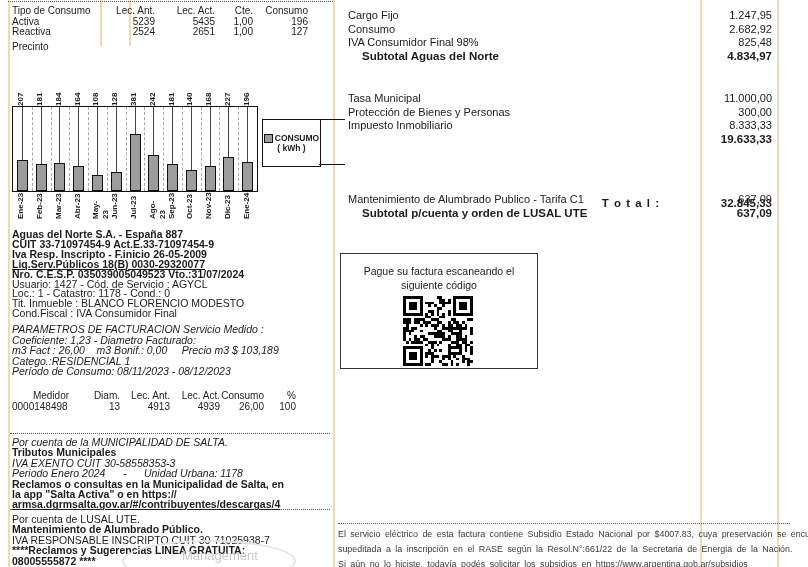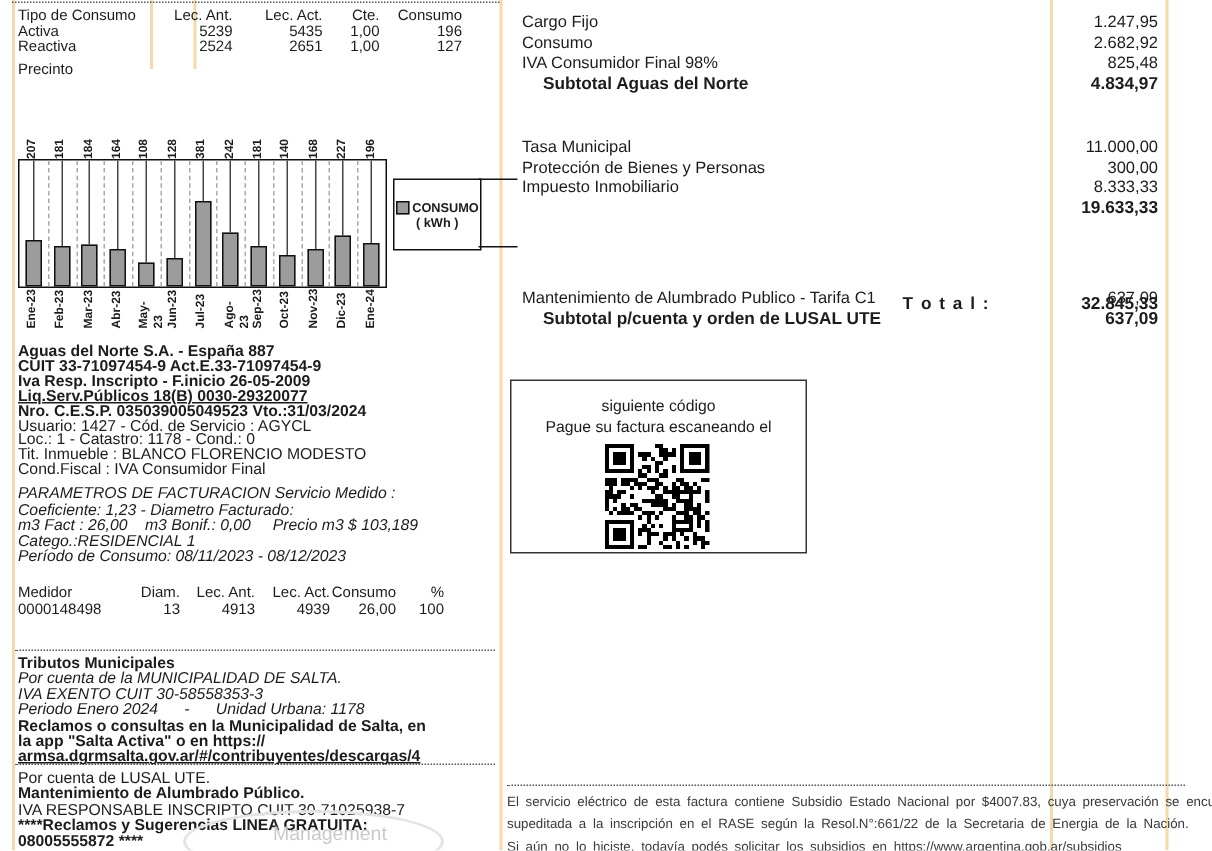--- a/index.html
+++ b/index.html
@@ -151,56 +151,56 @@
   <div>( kWh )</div>
 </div>
 <div class="conn" style="left:319px;top:119px;width:26px;"></div>
 <div class="conn" style="left:319px;top:164px;width:26px;"></div>
 
 <div id="provider" class="abs" style="left:12px;top:230px;width:315px;">
     <div class="iline b">Aguas del Norte S.A. - España 887</div>
     <div class="iline b">CUIT 33-71097454-9 Act.E.33-71097454-9</div>
     <div class="iline b">Iva Resp. Inscripto - F.inicio 26-05-2009</div>
     <div class="iline b u">Liq.Serv.Públicos 18(B) 0030-29320077</div>
-    <div class="iline b">Nro. C.E.S.P. 035039005049523 Vto.:31/03/2024</div>
+    <div class="iline b">Nro. C.E.S.P. 035039005049523 Vto.:31/07/2024</div>
     <div class="iline">Usuario: 1427  - Cód. de  Servicio :  AGYCL</div>
     <div class="iline">Loc.:   1  -  Catastro:   1178   -   Cond.:  0</div>
     <div class="iline">Tit. Inmueble : BLANCO FLORENCIO MODESTO</div>
     <div class="iline">Cond.Fiscal : IVA Consumidor Final</div>
   </div>
 
 <div id="params" class="abs" style="left:12px;top:324px;width:318px;">
     <div class="pline pre">PARAMETROS DE FACTURACION Servicio Medido :</div>
     <div class="pline pre">Coeficiente: 1,23 - Diametro Facturado:</div>
     <div class="pline pre">m3 Fact : 26,00    m3 Bonif.: 0,00     Precio m3 $ 103,189</div>
     <div class="pline pre">Catego.:RESIDENCIAL 1</div>
     <div class="pline pre">Período de Consumo: 08/11/2023 - 08/12/2023</div>
   </div>
 <div id="meterTable" class="abs" style="left:0;top:0;">
     <div style="position: absolute; left: 12px; top: 391px; display: flex; font-size: 10px; line-height: 10px; font-weight: normal;">
-      <div class="tc" style="width: 78px; flex: 0 0 auto; text-align: left;">Medidor</div>
+      <div class="tc" style="width: 78px; flex: 0 0 auto; text-align: center;">Medidor</div>
       <div class="tc" style="width: 30px; flex: 0 0 auto; text-align: right;">Diam.</div>
       <div class="tc" style="width: 50px; flex: 0 0 auto; text-align: right;">Lec. Ant.</div>
       <div class="tc" style="width: 50px; flex: 0 0 auto; text-align: right;">Lec. Act.</div>
       <div class="tc" style="width: 44px; flex: 0 0 auto; text-align: right;">Consumo</div>
       <div class="tc" style="width: 32px; flex: 0 0 auto; text-align: right;">%</div>
     </div>
     <div style="position: absolute; left: 12px; top: 402px; display: flex; font-size: 10px; line-height: 10px; font-weight: normal;">
       <div class="tc" style="width: 78px; flex: 0 0 auto; text-align: left;">0000148498</div>
       <div class="tc" style="width: 30px; flex: 0 0 auto; text-align: right;">13</div>
       <div class="tc" style="width: 50px; flex: 0 0 auto; text-align: right;">4913</div>
       <div class="tc" style="width: 50px; flex: 0 0 auto; text-align: right;">4939</div>
       <div class="tc" style="width: 44px; flex: 0 0 auto; text-align: right;">26,00</div>
       <div class="tc" style="width: 32px; flex: 0 0 auto; text-align: right;">100</div>
     </div>
   </div>
 
 <div id="tributos" class="abs" style="left:12px;top:437px;width:318px;">
+    <div class="tline pre">Por cuenta de la MUNICIPALIDAD DE SALTA.</div>
     <div class="tline b">Tributos Municipales</div>
-    <div class="tline pre">Por cuenta de la MUNICIPALIDAD DE SALTA.</div>
     <div class="tline pre">IVA EXENTO CUIT 30-58558353-3</div>
     <div class="tline pre">Periodo Enero 2024      -      Unidad Urbana: 1178</div>
     <div class="tline b">Reclamos o consultas en la Municipalidad de Salta, en</div>
     <div class="tline b">la app "Salta Activa" o en https://</div>
     <div class="tline b u">armsa.dgrmsalta.gov.ar/#/contribuyentes/descargas/4</div>
   </div>
 
 <div id="alumbrado" class="abs" style="left:12px;top:514px;width:318px;">
     <div class="tline">Por cuenta de LUSAL UTE.</div>
     <div class="tline b">Mantenimiento de Alumbrado Público.</div>
@@ -256,22 +256,22 @@
       <div class="amt">637,09</div>
     </div>
   </div>
 <div class="abs crow bb" style="left:348px;top:197px;width:424px;">
   <span class="lab" style="margin-left:auto;letter-spacing:1px;">T o t a l :</span>
   <span style="width:112px;text-align:right;">32.845,33</span>
 </div>
 
 <div class="abs" style="left:340px;top:253px;width:196px;height:114px;border:1px solid #333;">
   <div style="text-align:center;font-size:10.5px;line-height:14px;margin-top:10px;">
+    <div>Pague su factura escaneando el</div>
     <div>siguiente código</div>
-    <div>Pague su factura escaneando el</div>
   </div>
   <svg id="qrsvg" width="70" height="70" viewBox="0 0 25 25" style="position:absolute;left:62px;top:42px;" shape-rendering="crispEdges">
       <rect x="0" y="0" width="1" height="1" fill="#000"></rect>
       <rect x="1" y="0" width="1" height="1" fill="#000"></rect>
       <rect x="2" y="0" width="1" height="1" fill="#000"></rect>
       <rect x="3" y="0" width="1" height="1" fill="#000"></rect>
       <rect x="4" y="0" width="1" height="1" fill="#000"></rect>
       <rect x="5" y="0" width="1" height="1" fill="#000"></rect>
       <rect x="6" y="0" width="1" height="1" fill="#000"></rect>
       <rect x="12" y="0" width="1" height="1" fill="#000"></rect>

